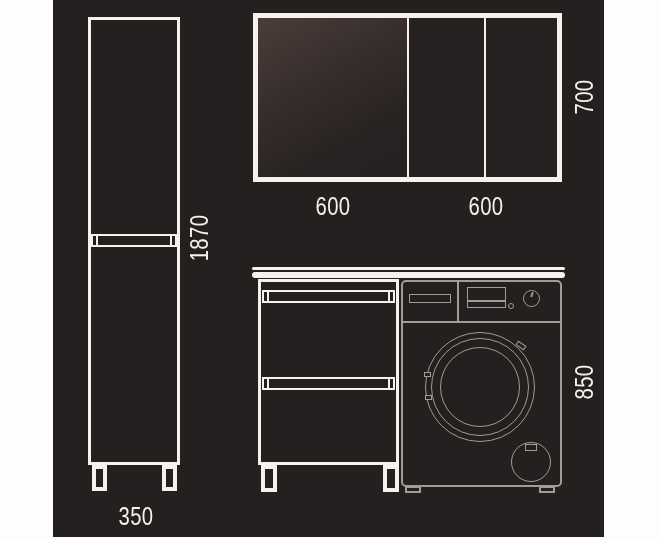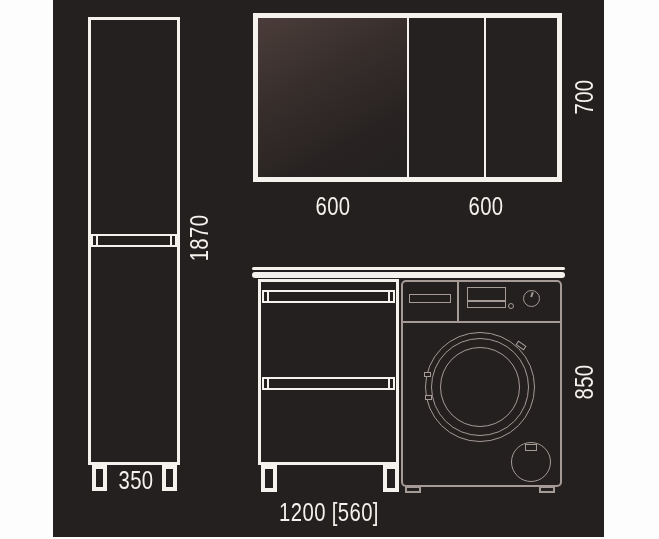--- a/index.html
+++ b/index.html
@@ -80,35 +80,32 @@
   <div class="abs gbox" style="left:516px;top:343px;width:10px;height:5px;transform:rotate(35deg);background:var(--canvas);border-width:1.5px;"></div>
   <div class="abs gbox" style="left:424px;top:372px;width:7px;height:5px;background:var(--canvas);"></div>
   <div class="abs gbox" style="left:425px;top:395px;width:7px;height:5px;background:var(--canvas);"></div>
 
   <div class="abs gcircle" style="left:511px;top:442px;width:40px;height:40px;"></div>
   <div class="abs gbox" style="left:525px;top:444px;width:12px;height:7px;background:var(--canvas);"></div>
 
   <div class="abs gbox" style="left:405px;top:486px;width:16px;height:7px;border-width:2px;"></div>
   <div class="abs gbox" style="left:539px;top:486px;width:16px;height:7px;border-width:2px;"></div>
 
-  <div class="dim" style="left:136px;top:480px;">
+  <div class="dim" style="left:136px;top:516px;">
     <span class="t">350</span>
   </div>
   <div class="dim rot" style="left:199px;top:238px;">
     <span class="t">1870</span>
   </div>
   <div class="dim" style="left:333px;top:206px;">
     <span class="t">600</span>
   </div>
   <div class="dim" style="left:486px;top:206px;">
     <span class="t">600</span>
   </div>
   <div class="dim rot" style="left:584px;top:97px;">
     <span class="t">700</span>
   </div>
-  <div class="dim" style="left:329px;top:512px;">
-    <span class="t">1200 [560]</span>
-  </div>
   <div class="dim rot" style="left:584px;top:382px;">
     <span class="t">850</span>
   </div>
 
 </div>
 
 </body></html>

